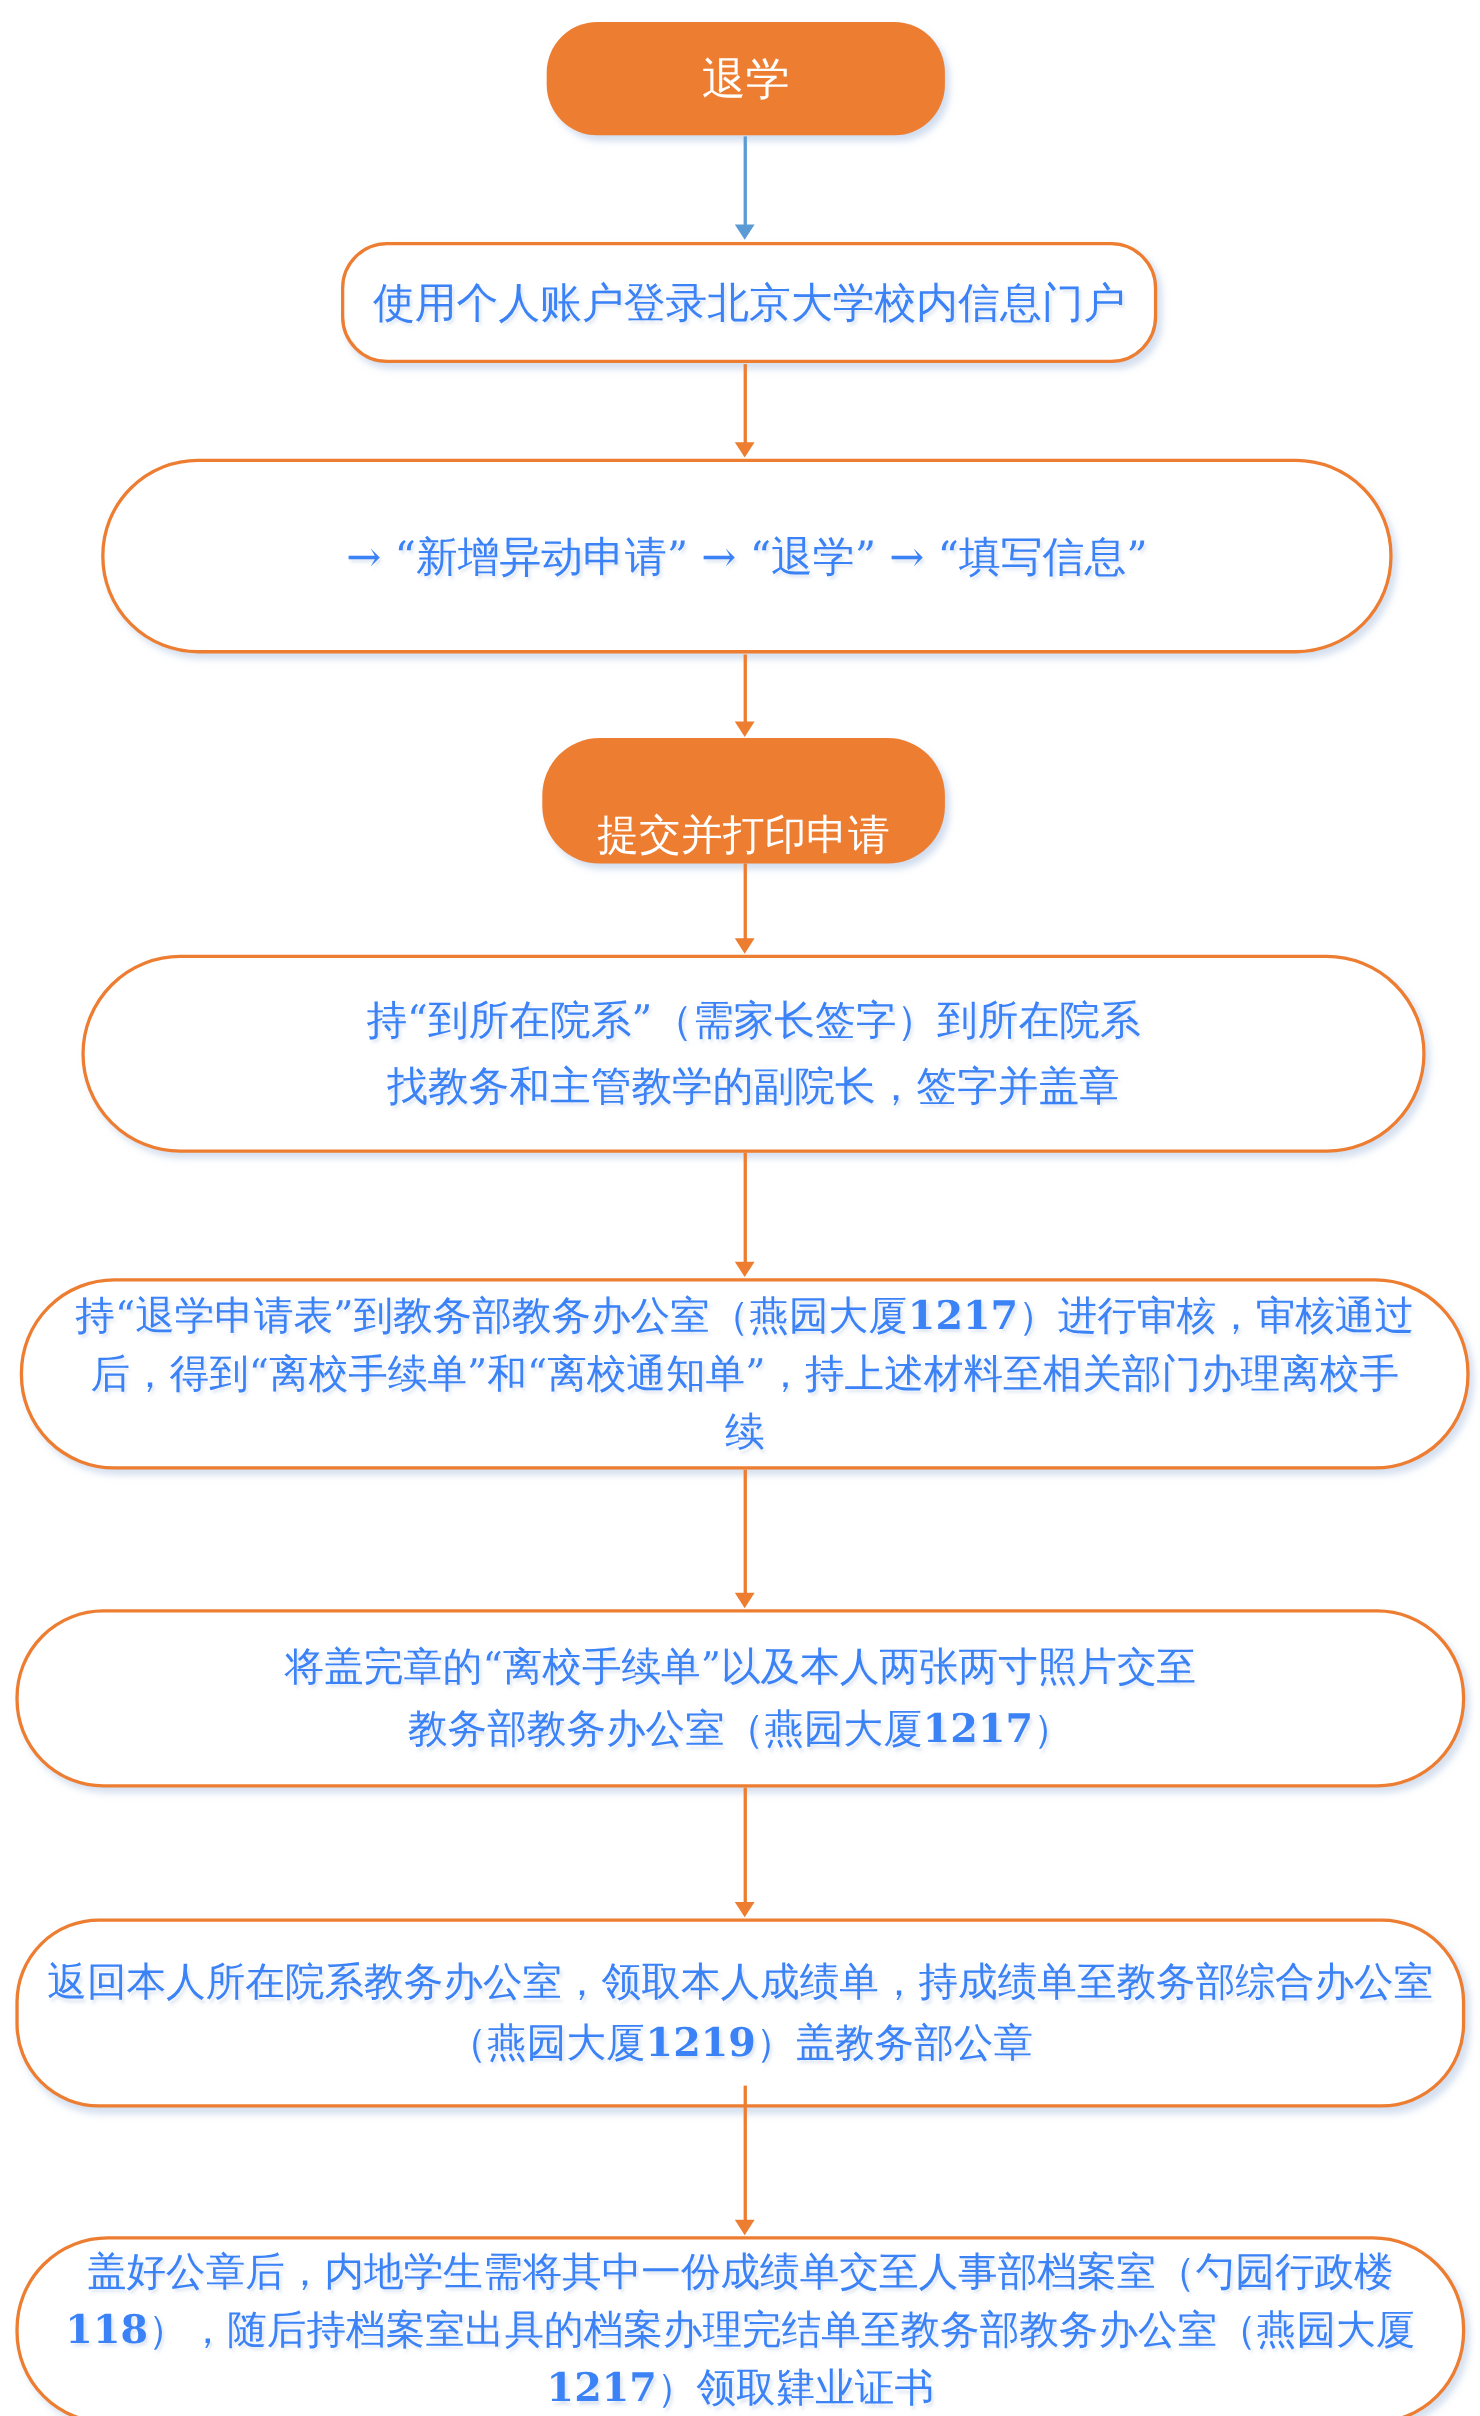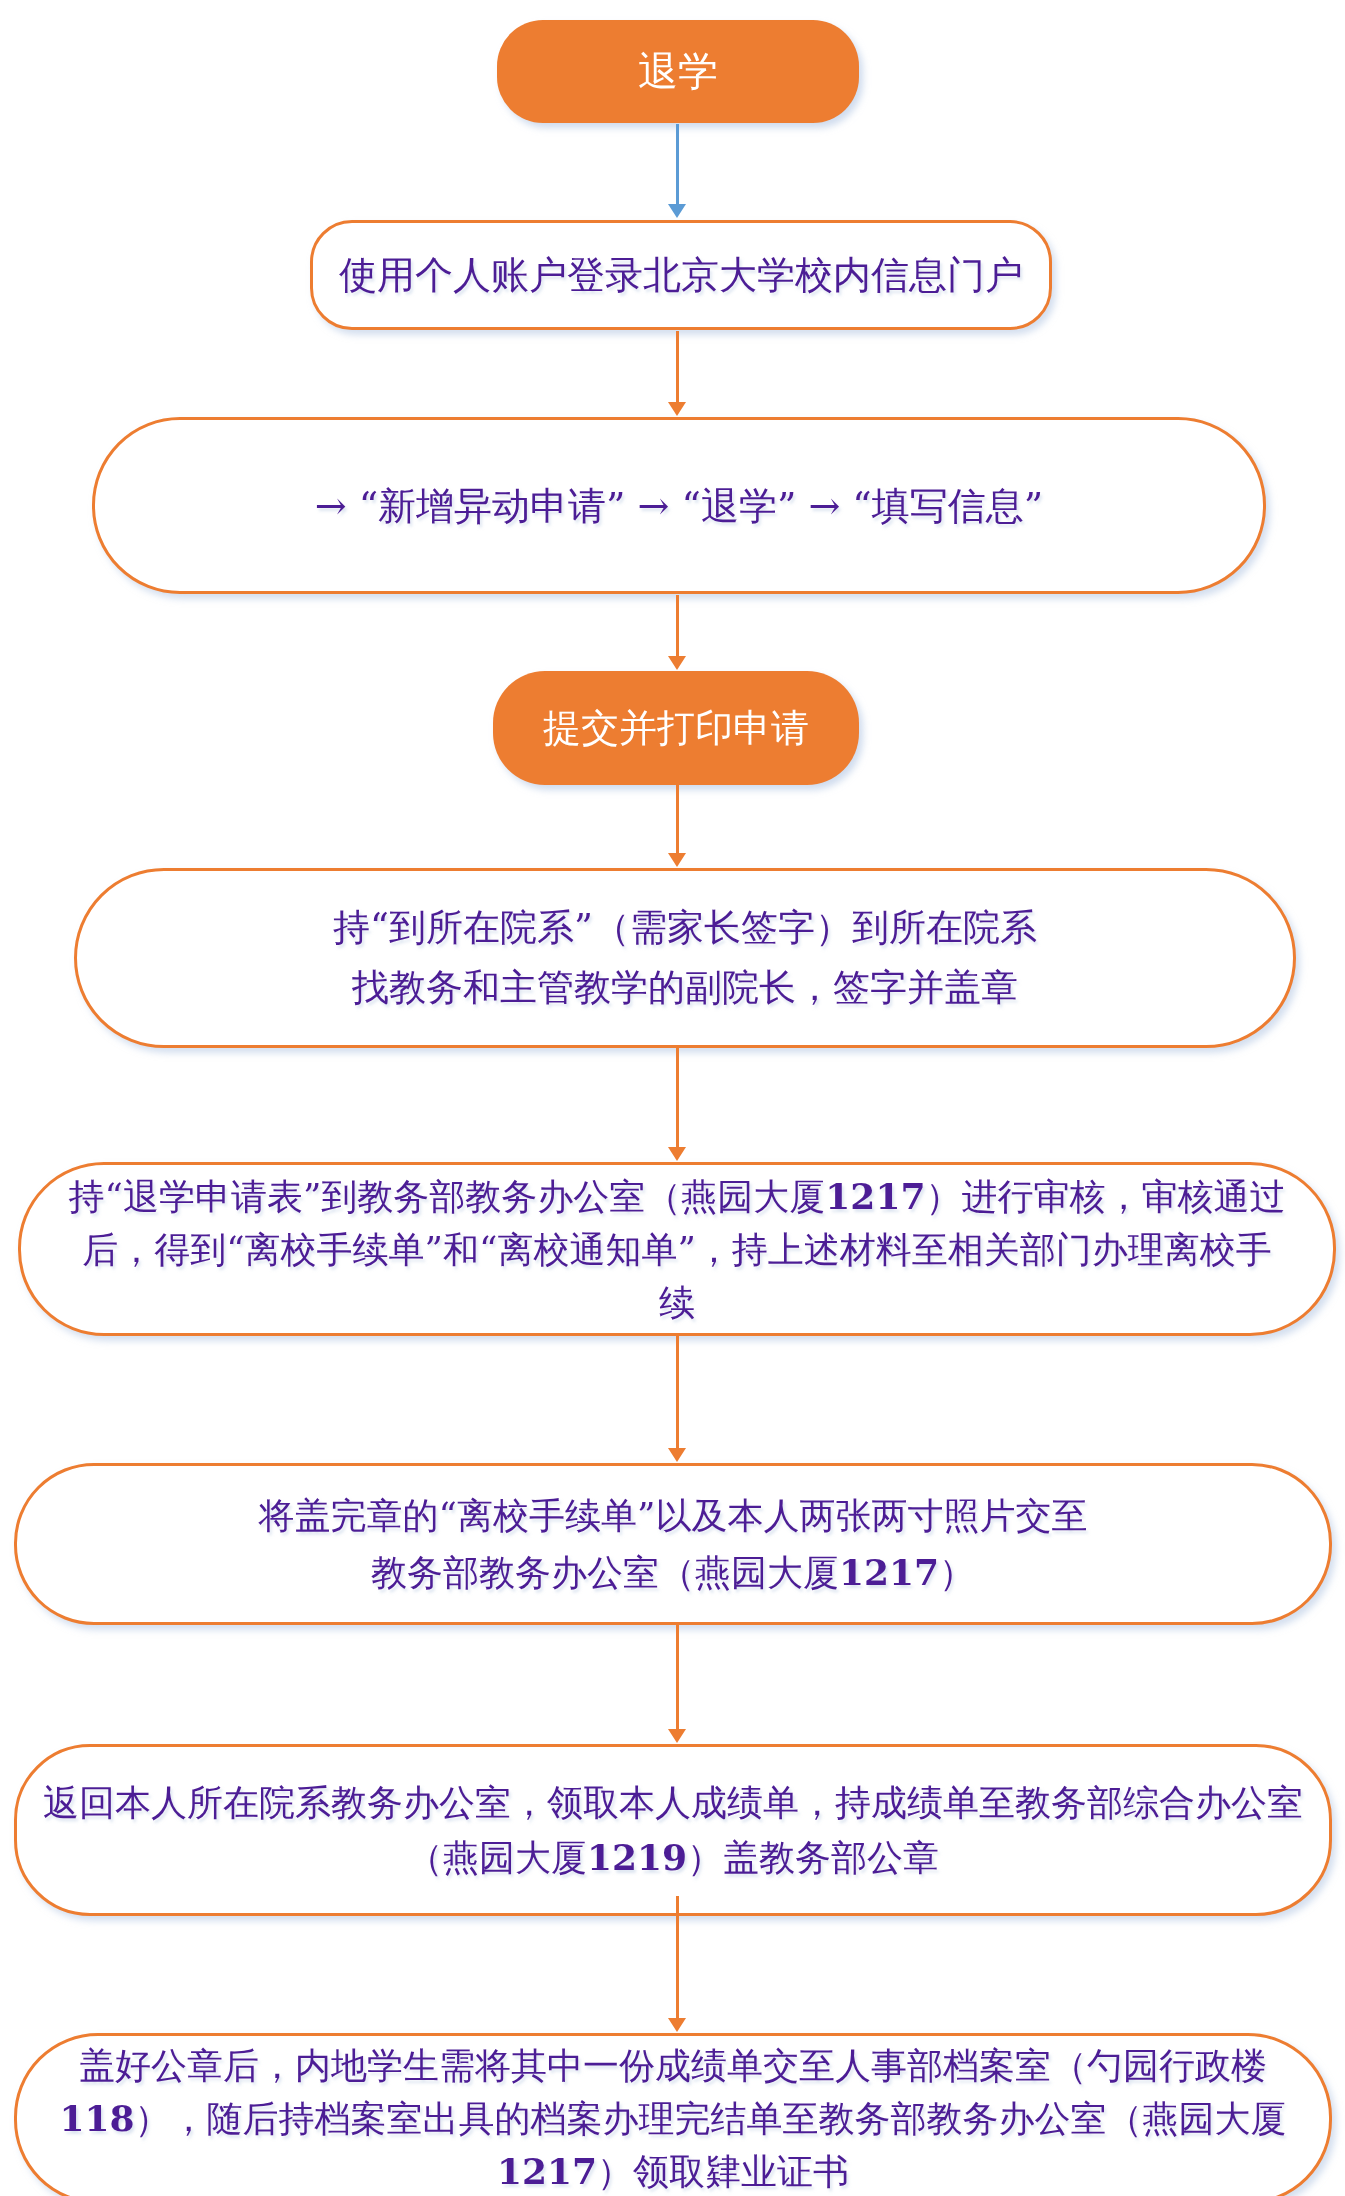--- a/index.html
+++ b/index.html
@@ -14,21 +14,21 @@
   .node{
     position:absolute;
     display:flex;flex-direction:column;
     align-items:center;justify-content:center;
     text-align:center;
     box-sizing:border-box;
   }
   .node.outline{
     border:3px solid #ED7D31;
     background:#ffffff;
-    color:#4c1d95;
+    color:#3b82f6;
     box-shadow:4px 5px 7px rgba(176,196,226,0.55);
     text-shadow:2px 3px 3px rgba(190,205,228,0.5);
   }
   .node.filled{
     background:#ED7D31;
     color:#ffffff;
     box-shadow:4px 5px 7px rgba(176,196,226,0.6);
   }
   .node .ln{white-space:nowrap;}
   .node .ln b{font-weight:700;}
@@ -71,21 +71,21 @@
 
   <div class="node outline" style="left:92px;top:403px;width:1174px;height:177px;border-radius:88px;font-size:38px;line-height:62px;">
     <div class="ln">→ “新增异动申请” → “退学” → “填写信息”</div>
   </div>
 
   <div class="connector c-orange" style="left:677px;top:581px;height:75px;">
     <div class="shaft"></div>
     <div class="head"></div>
   </div>
 
-  <div class="node filled" style="left:493px;top:657px;width:366px;height:114px;border-radius:52px;font-size:38px;">
+  <div class="node filled" style="left:493px;top:657px;width:366px;height:114px;border-radius:52px;font-size:38px;justify-content:flex-end;">
     <div class="ln">提交并打印申请</div>
   </div>
 
   <div class="connector c-orange" style="left:677px;top:771px;height:82px;">
     <div class="shaft"></div>
     <div class="head"></div>
   </div>
 
   <div class="node outline" style="left:74px;top:854px;width:1222px;height:180px;border-radius:90px;font-size:37px;line-height:60px;">
     <div class="ln">持“到所在院系”（需家长签字）到所在院系</div>

